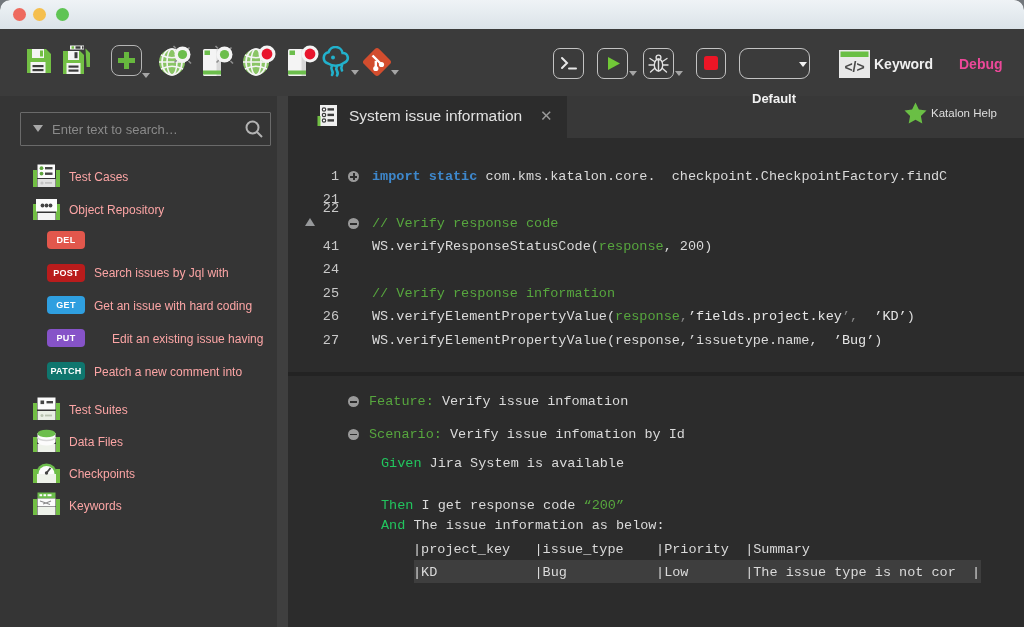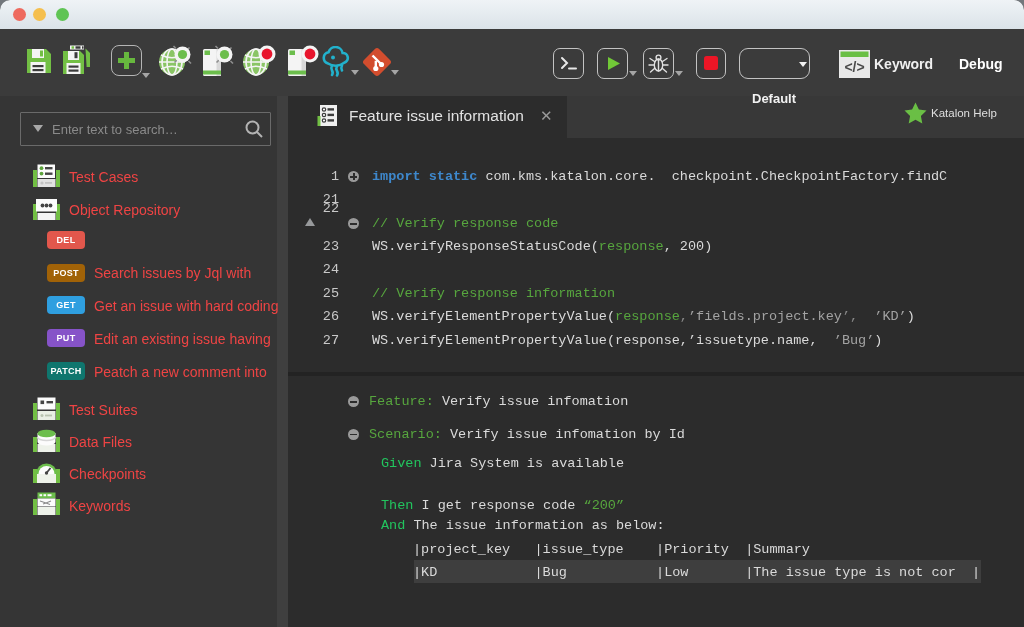--- a/index.html
+++ b/index.html
@@ -17,28 +17,28 @@
   #tabstrip{left:288px;top:96px;width:736px;height:42px;background:#383838;}
   #tab{left:288px;top:96px;width:279px;height:42px;background:#2c2c2c;}
   #editor{left:288px;top:138px;width:736px;height:234px;background:#2c2c2c;}
   #divider{left:288px;top:372px;width:736px;height:4px;background:#232323;}
   #gherkin{left:288px;top:376px;width:736px;height:251px;background:#2c2c2c;}
   .mono{font-family:"Liberation Mono", monospace;font-size:13.5px;line-height:23.4px;
         white-space:pre;color:#dadada;}
   .cline{left:372px;}
   .lnum{left:300px;width:39px;text-align:right;color:#c9c9c9;}
   .kw{color:#3e88cd;font-weight:bold;}
-  .str{color:#a3a3a3;}
+  .str{color:#e5e5e5;}
   .grn{color:#57a63e;}
   .dim{color:#8a8a8a;}
   .gkw{color:#22c55e;}
   
   #searchbox{left:20px;top:112px;width:251px;height:34px;border:1px solid #6a6a6a;
      box-sizing:border-box;border-radius:1px;}
-  .treetext{color:#ef4444;font-size:14px;line-height:16px;}
+  .treetext{color:#fca5a5;font-size:12px;line-height:16px;}
   .badge{width:38px;height:18px;border-radius:4px;color:#fff;font-size:9px;
      font-weight:bold;text-align:center;line-height:18px;letter-spacing:.3px;}
   .fold{width:11px;height:11px;border-radius:50%;background:#9a9a9a;}
   .fold:after{content:"";position:absolute;left:2px;top:5px;width:7px;height:1.6px;background:#2c2c2c;}
   .fold.plus:before{content:"";position:absolute;left:5px;top:2px;width:1.6px;height:7px;background:#2c2c2c;}
   .btn{border:1.5px solid #c3c3c3;border-radius:7px;box-sizing:border-box;}
   .dar{width:0;height:0;border-left:4.5px solid transparent;border-right:4.5px solid transparent;border-top:5.5px solid #a5a5a5;}
 </style>
 </head>
 <body>
@@ -59,31 +59,31 @@
   <svg class="abs" style="left:316px;top:104px" width="23" height="24" viewBox="0 0 23 24">
     <rect x="4" y="1" width="17" height="21" fill="#f0f0f0"></rect>
     <rect x="1.5" y="12" width="3" height="10" fill="#72bf44"></rect>
     <circle cx="8" cy="5.5" r="1.7" fill="#fff" stroke="#3c3c3c" stroke-width="1.2"></circle>
       <rect x="11.5" y="4.2" width="6.5" height="2.4" fill="#3c3c3c"></rect>
     <circle cx="8" cy="11" r="1.7" fill="#fff" stroke="#3c3c3c" stroke-width="1.2"></circle>
       <rect x="11.5" y="9.7" width="6.5" height="2.4" fill="#3c3c3c"></rect>
     <circle cx="8" cy="16.5" r="1.7" fill="#fff" stroke="#3c3c3c" stroke-width="1.2"></circle>
       <rect x="11.5" y="15.2" width="6.5" height="2.4" fill="#3c3c3c"></rect>
   </svg>
-  <div class="abs" style="left:349px;top:107px;color:#e2e2e2;font-size:15.5px;font-weight:400;">Feature issue information</div>
+  <div class="abs" style="left:349px;top:107px;color:#e2e2e2;font-size:15.5px;font-weight:400;">System issue information</div>
   <div class="abs" style="left:540px;top:107px;color:#9a9a9a;font-size:15px;">✕</div>
   <svg class="abs" style="left:904px;top:102px" width="23" height="22" viewBox="0 0 23 22">
     <path d="M11.5 0.5 L14.9 7.6 L22.5 8.6 L16.9 13.9 L18.3 21.4 L11.5 17.7 L4.7 21.4 L6.1 13.9 L0.5 8.6 L8.1 7.6 Z" fill="#6abf45"></path>
   </svg>
   <div class="abs" style="left:931px;top:107px;color:#dfdfdf;font-size:11.5px;">Katalon Help</div>
 
   <div class="abs mono lnum" style="top:164.8px">1</div>
   <div class="abs mono lnum" style="top:188.2px">21</div>
   <div class="abs mono lnum" style="top:197px">22</div>
-  <div class="abs mono lnum" style="top:235px">23</div>
+  <div class="abs mono lnum" style="top:235px">41</div>
   <div class="abs mono lnum" style="top:258.4px">24</div>
   <div class="abs mono lnum" style="top:281.8px">25</div>
   <div class="abs mono lnum" style="top:305.2px">26</div>
   <div class="abs mono lnum" style="top:328.6px">27</div>
 
   <div class="abs mono cline" style="top:164.8px"><span class="kw">import static</span> com.kms.katalon.core.  checkpoint.CheckpointFactory.findC</div>
   <div class="abs mono cline" style="top:211.6px"><span class="grn">// Verify response code</span></div>
   <div class="abs mono cline" style="top:235px">WS.verifyResponseStatusCode(<span class="grn">response</span>, 200)</div>
   <div class="abs mono cline" style="top:281.8px"><span class="grn">// Verify response information</span></div>
   <div class="abs mono cline" style="top:305.2px">WS.verifyElementPropertyValue(<span class="grn">response</span><span class="dim">,</span><span class="str">’fields.project.key</span><span class="dim">’,  </span><span class="str">’KD’</span>)</div>
@@ -234,21 +234,21 @@
   <div class="abs" style="left:704px;top:56px;width:14px;height:14px;background:#ec1626;border-radius:2.5px;"></div>
   <div class="abs btn" style="left:739px;top:48px;width:71px;height:31px;border-radius:9px;"></div>
   <div class="abs" style="left:752px;top:56px;color:#f2f2f2;font-size:13px;font-weight:600;margin-top:35px;">Default</div>
   <div class="abs" style="left:799px;top:61.5px;width:0;height:0;border-left:4.5px solid transparent;border-right:4.5px solid transparent;border-top:5.5px solid #f2f2f2;"></div>
   <svg class="abs" style="left:839px;top:50px" width="31" height="28" viewBox="0 0 31 28">
     <rect x="0" y="0" width="31" height="28" fill="#e9e9e9"></rect>
     <rect x="1.5" y="1.5" width="28" height="5.5" fill="#6abf45"></rect>
     <text x="15.5" y="22" font-family="Liberation Sans, sans-serif" font-size="14" font-weight="bold" fill="#4a4a4a" text-anchor="middle">&lt;/&gt;</text>
   </svg>
   <div class="abs" style="left:874px;top:56px;color:#f0f0f0;font-size:14px;font-weight:600;">Keyword</div>
-  <div class="abs" style="left:959px;top:56px;color:#ffffff;font-size:14px;font-weight:600;">Debug</div>
+  <div class="abs" style="left:959px;top:56px;color:#ec4899;font-size:14px;font-weight:600;">Debug</div>
 
   <svg class="abs" style="left:33px;top:164px" width="27" height="25" viewBox="0 0 27 25">
     <rect x="0" y="6" width="4" height="17" fill="#72bf44"></rect>
     <rect x="23" y="6" width="4" height="17" fill="#72bf44"></rect>
     <rect x="4.5" y="15" width="18" height="8" fill="#e2e2e2"></rect>
     <circle cx="9" cy="19" r="1.6" fill="#c2c2c2"></circle>
     <rect x="12" y="18" width="7" height="1.8" fill="#c2c2c2"></rect>
     <rect x="4.5" y="0.5" width="17.5" height="13.5" fill="#fcfcfc"></rect>
     <circle cx="8.5" cy="4.2" r="1.9" fill="#5da33c"></circle>
     <rect x="12" y="3" width="7.5" height="2.4" fill="#454545"></rect>
@@ -260,26 +260,26 @@
     <rect x="0" y="7" width="4" height="16" fill="#72bf44"></rect>
     <rect x="23" y="7" width="4" height="16" fill="#72bf44"></rect>
     <rect x="4.5" y="16" width="18" height="7" fill="#f4f4f4"></rect>
     <rect x="3" y="2" width="21" height="12.5" fill="#fcfcfc"></rect>
     <circle cx="9.5" cy="8.5" r="1.9" fill="#454545"></circle>
     <circle cx="13.5" cy="8.5" r="1.9" fill="#454545"></circle>
     <circle cx="17.5" cy="8.5" r="1.9" fill="#454545"></circle>
   </svg>
   <div class="abs treetext" style="left:69px;top:202px;">Object Repository</div>
   <div class="abs badge" style="left:47px;top:230.5px;background:#e2574c;">DEL</div>
-  <div class="abs badge" style="left:47px;top:263.5px;background:#a16207;">POST</div>
+  <div class="abs badge" style="left:47px;top:263.5px;background:#b91c1c;">POST</div>
   <div class="abs treetext" style="left:94px;top:265px;">Search issues by Jql with</div>
   <div class="abs badge" style="left:47px;top:296px;background:#2f9fe0;">GET</div>
   <div class="abs treetext" style="left:94px;top:297.5px;">Get an issue with hard coding</div>
   <div class="abs badge" style="left:47px;top:329px;background:#8653c8;">PUT</div>
-  <div class="abs treetext" style="left:94px;top:330.5px;text-align:center;">Edit an existing issue having</div>
+  <div class="abs treetext" style="left:112px;top:330.5px;text-align:center;">Edit an existing issue having</div>
   <div class="abs badge" style="left:47px;top:362px;background:#0f766e;">PATCH</div>
   <div class="abs treetext" style="left:94px;top:363.5px;">Peatch a new comment into</div>
   <svg class="abs" style="left:33px;top:397px" width="27" height="25" viewBox="0 0 27 25">
     <rect x="0" y="6" width="4" height="17" fill="#72bf44"></rect>
     <rect x="23" y="6" width="4" height="17" fill="#72bf44"></rect>
     <rect x="4.5" y="14" width="18" height="9" fill="#e9efe4"></rect>
     <circle cx="9" cy="18.5" r="1.5" fill="#b9c4b0"></circle>
     <rect x="12" y="17.6" width="7" height="1.8" fill="#b9c4b0"></rect>
     <rect x="4.5" y="0.5" width="18" height="12" fill="#fcfcfc"></rect>
     <rect x="7.5" y="3.5" width="3.6" height="3.6" fill="#454545"></rect>

